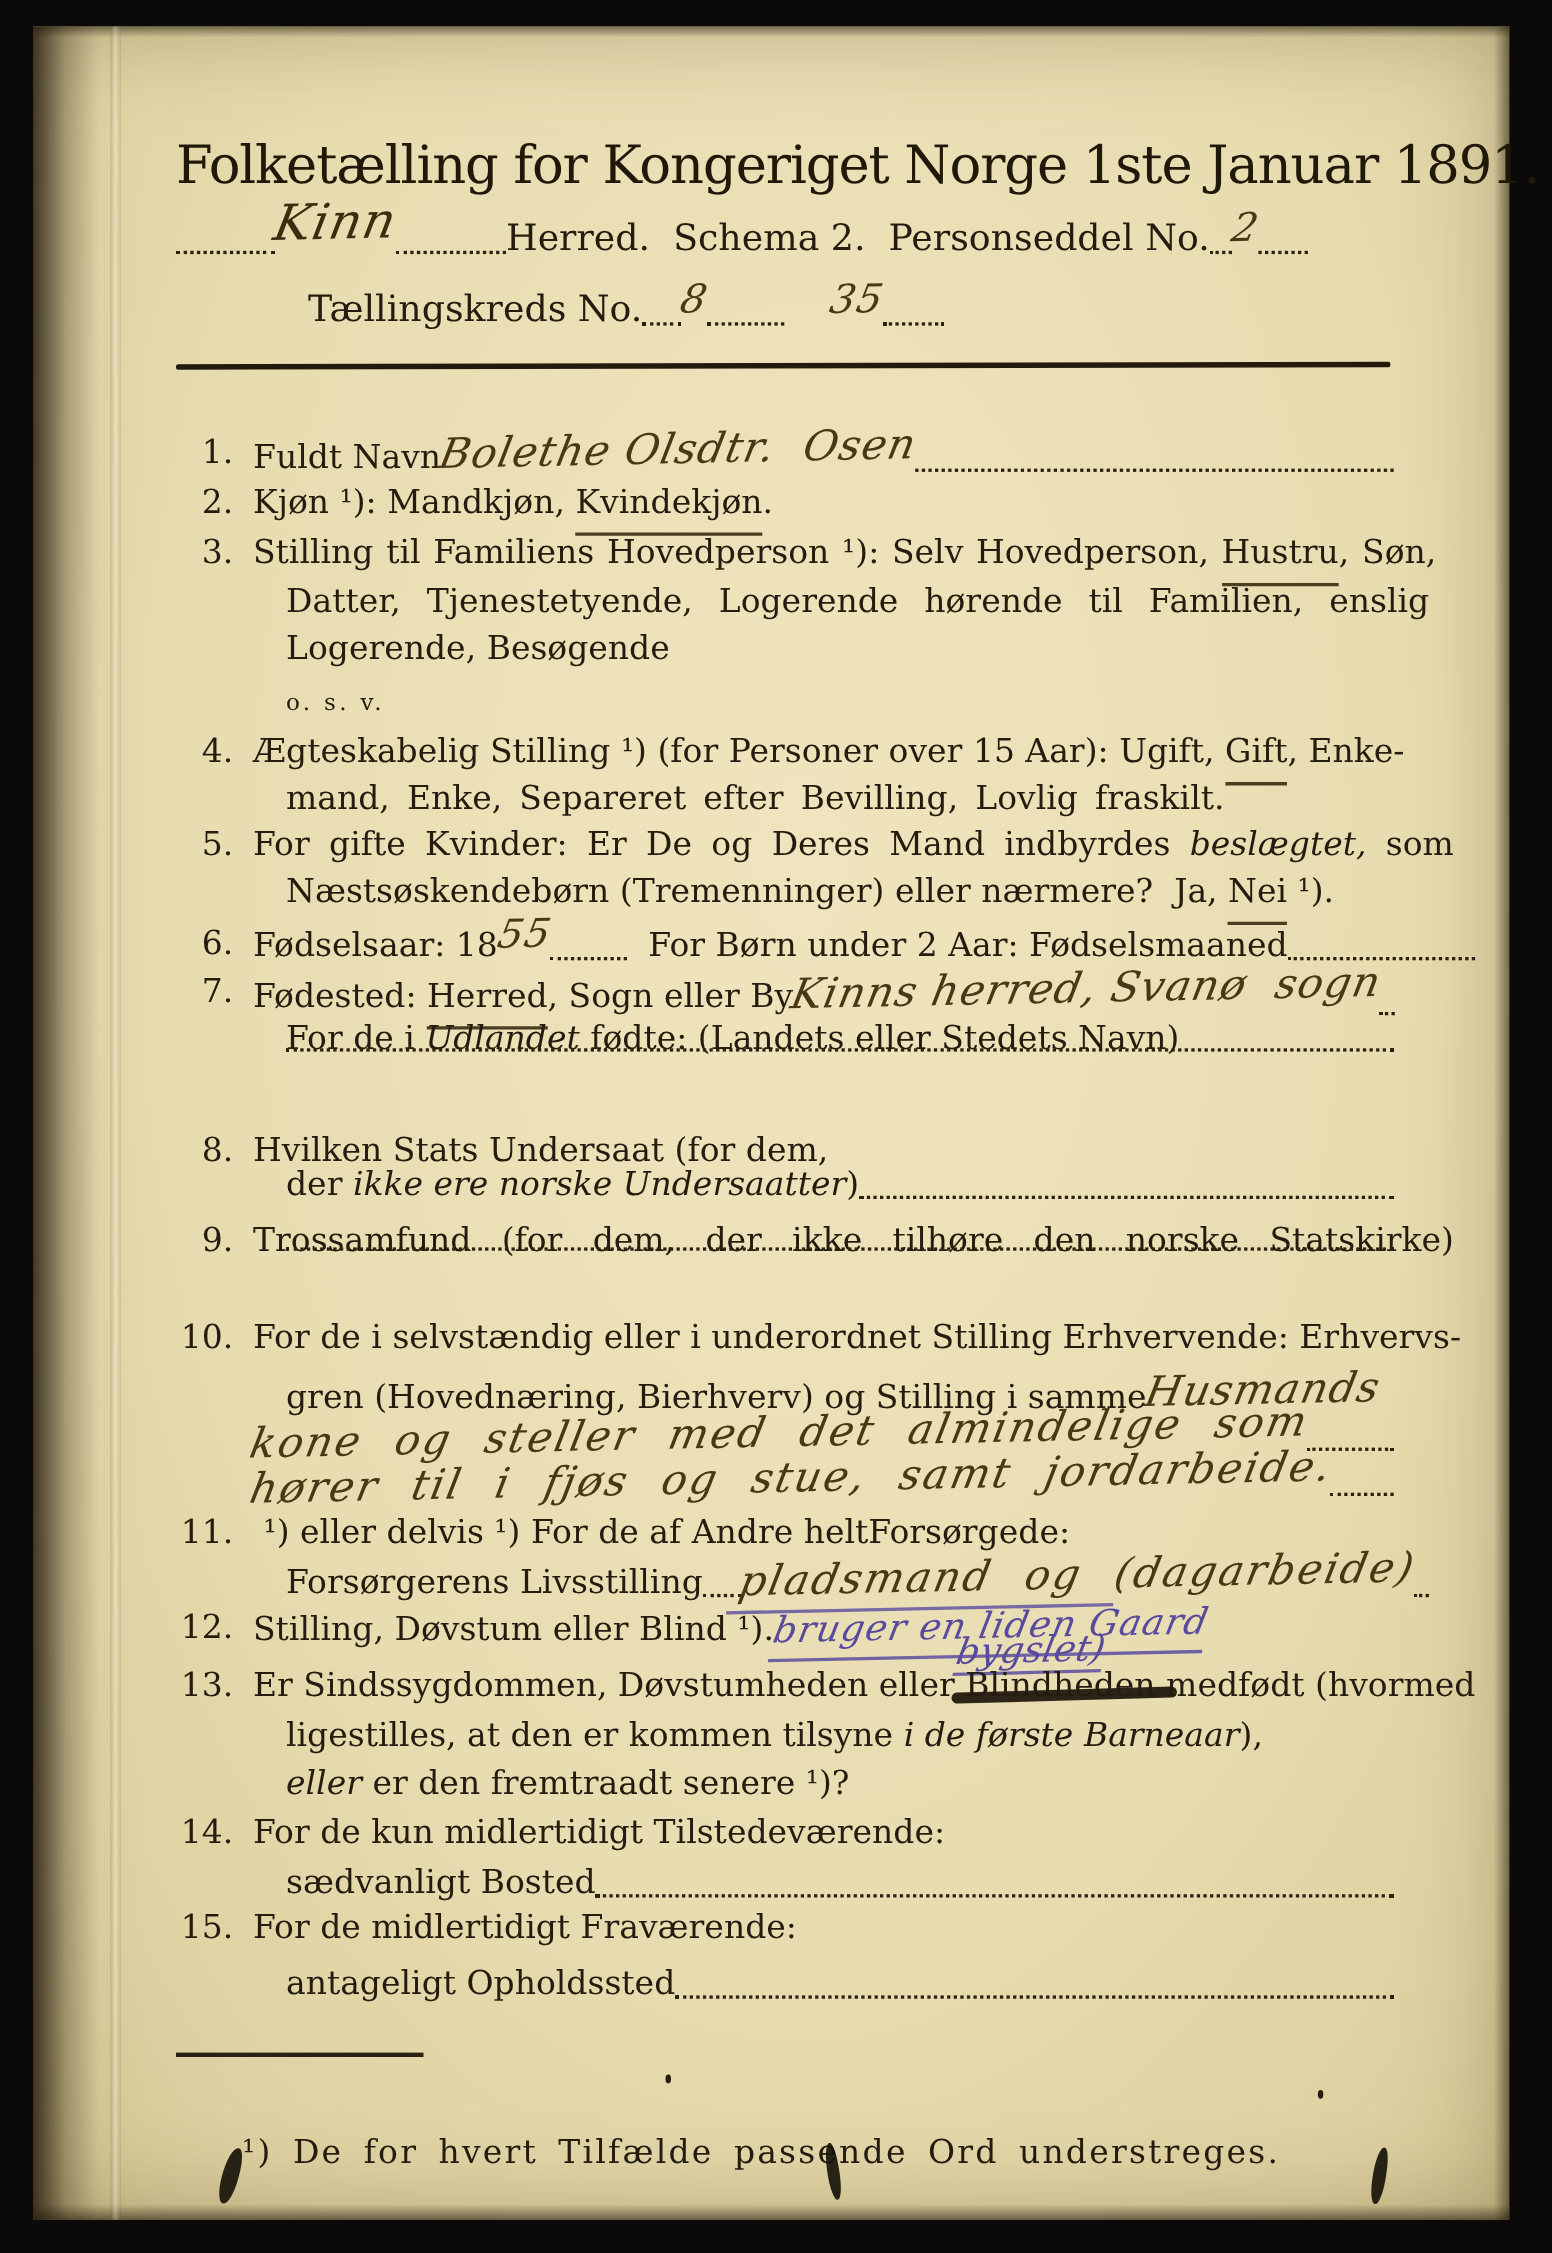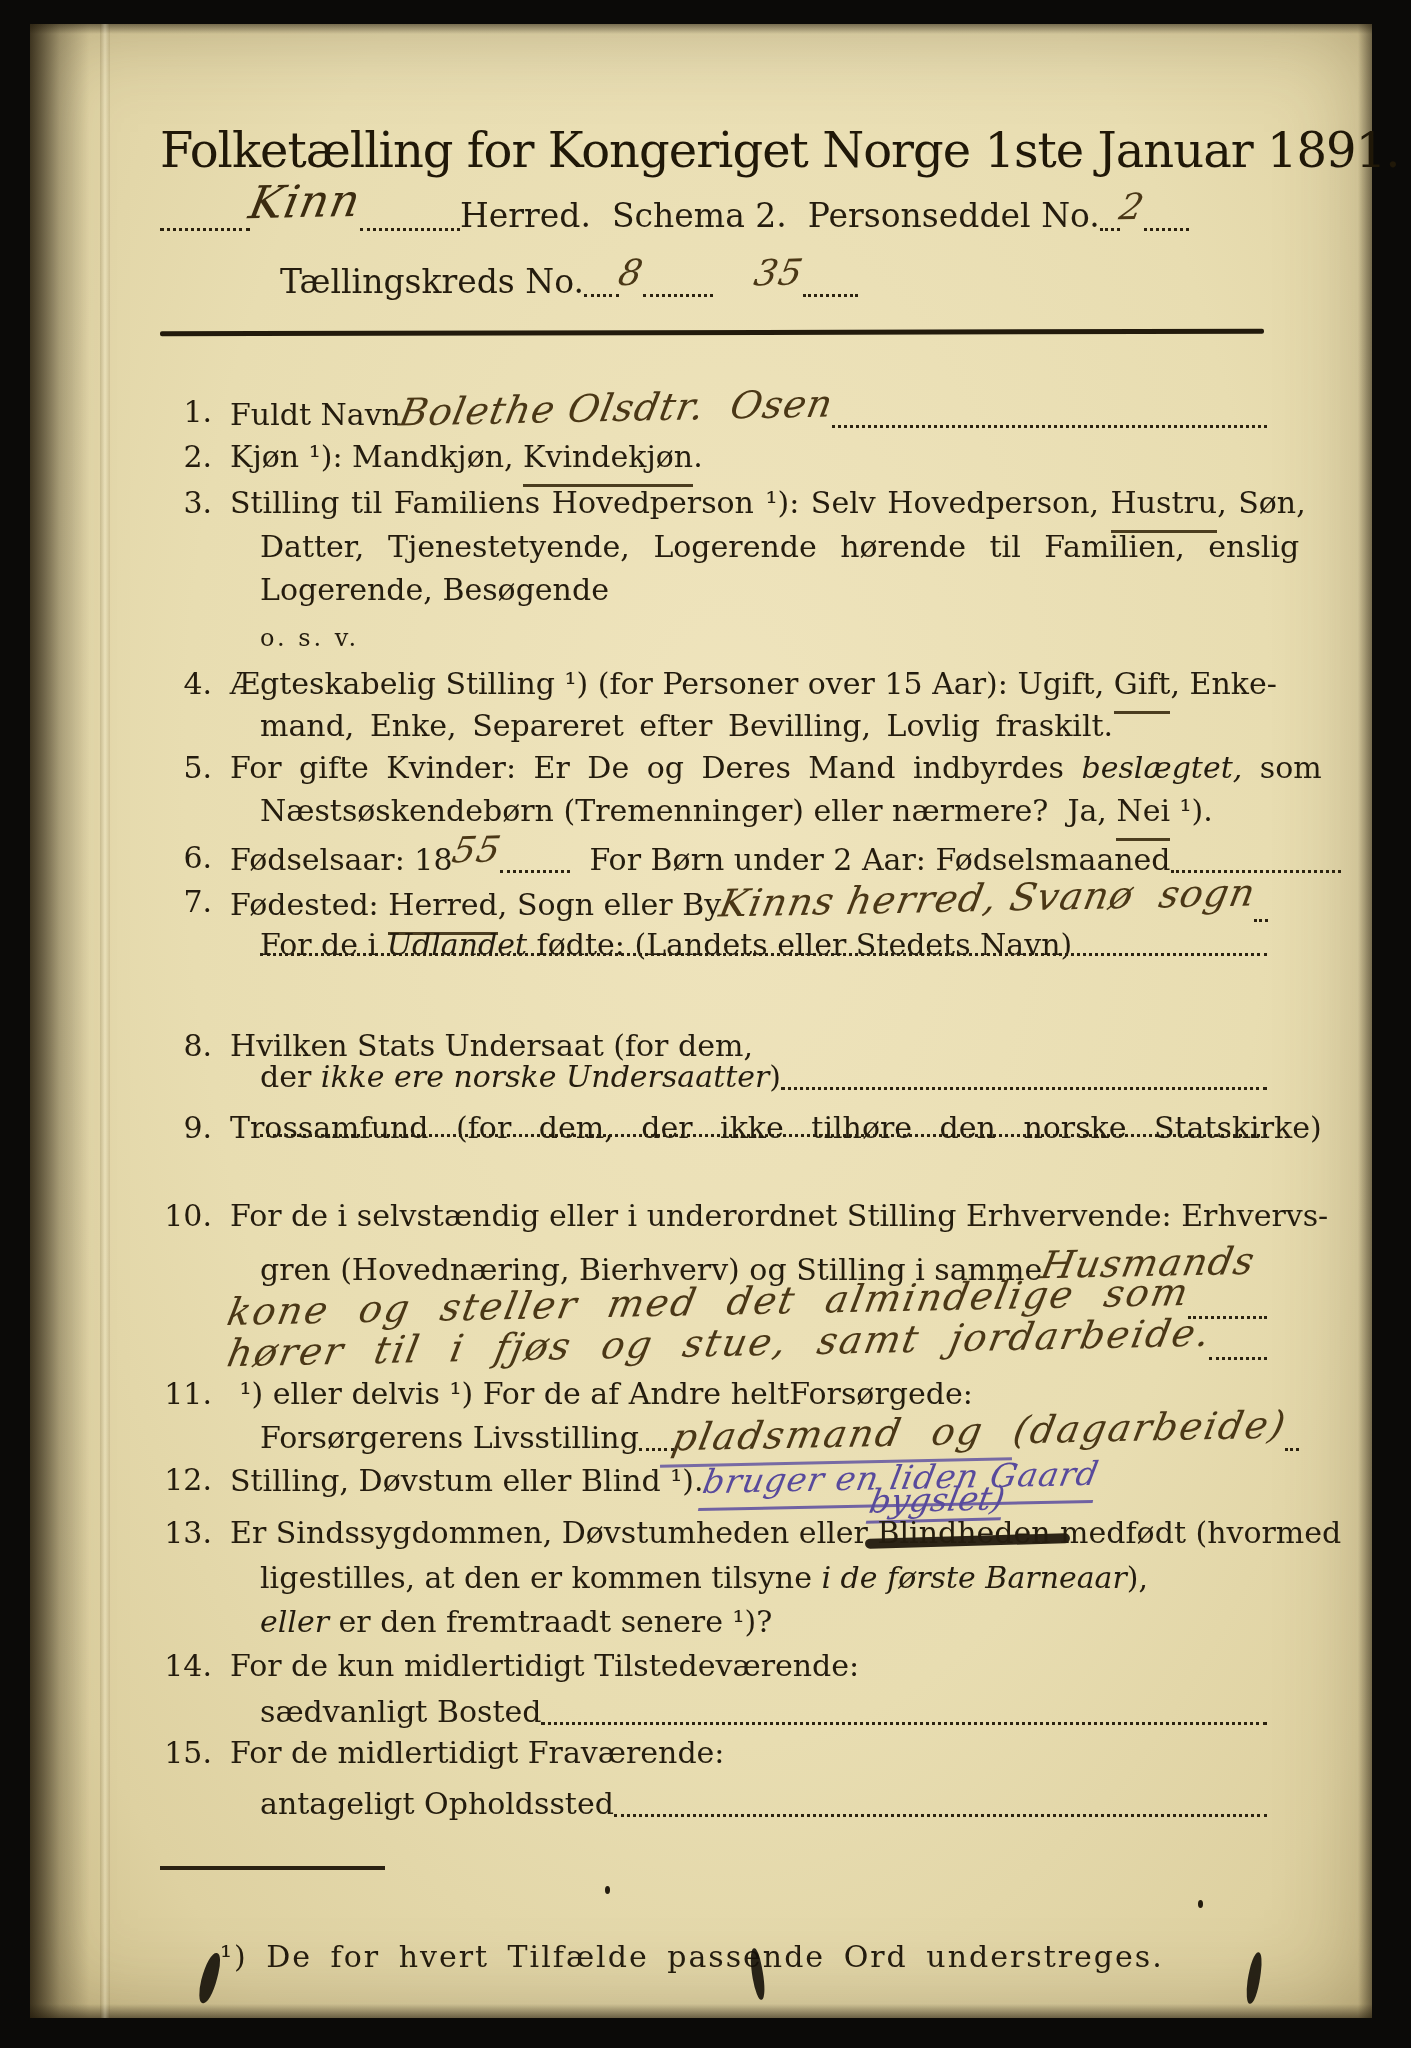--- a/index.html
+++ b/index.html
@@ -53,21 +53,21 @@
   .hw{
     display:inline-block;font-style:italic;color:#4a3716;
     transform:skewX(-12deg) rotate(-1.2deg);
     font-size:38px;position:relative;top:-4px;letter-spacing:1px;white-space:pre;
   }
   .hw.big{font-size:45px;top:-10px;color:#3c2c10;}
   .hw.digits{font-size:36px;top:-8px;}
   .hw.purple{color:#584a9c;font-size:33px;top:-2px;}
   .hw.spread{word-spacing:16px;letter-spacing:2px;}
   .up{border-bottom:3px solid rgba(90,76,160,.85);}
-  .osv{font-size:24px;letter-spacing:3px;}
+  .osv{font-size:21px;letter-spacing:3px;}
   .rule{position:absolute;left:130px;right:108px;height:5px;background:#221a0c;border-radius:2px;transform:rotate(-.12deg);}
   .shortrule{position:absolute;left:130px;width:225px;height:4px;background:#2a2112;}
   .foot{letter-spacing:2px;word-spacing:7px;padding-left:60px;margin-top:28px;}
   .overlay-hw{position:absolute;font-style:italic;white-space:pre;}
   #hw-bygslet{left:840px;top:1456px;color:#584a9c;font-size:33px;
     transform:skewX(-12deg) rotate(-1.5deg);border-bottom:3px solid rgba(90,76,160,.85);}
   .ink-smudge{position:absolute;left:835px;top:1512px;width:205px;height:10px;
     background:#1b1409;border-radius:5px;transform:rotate(-1.6deg);opacity:.92;}
   .purple-stroke{position:absolute;left:630px;top:1437px;width:352px;height:3px;
     background:rgba(90,76,160,.8);transform:rotate(-1.2deg);}

